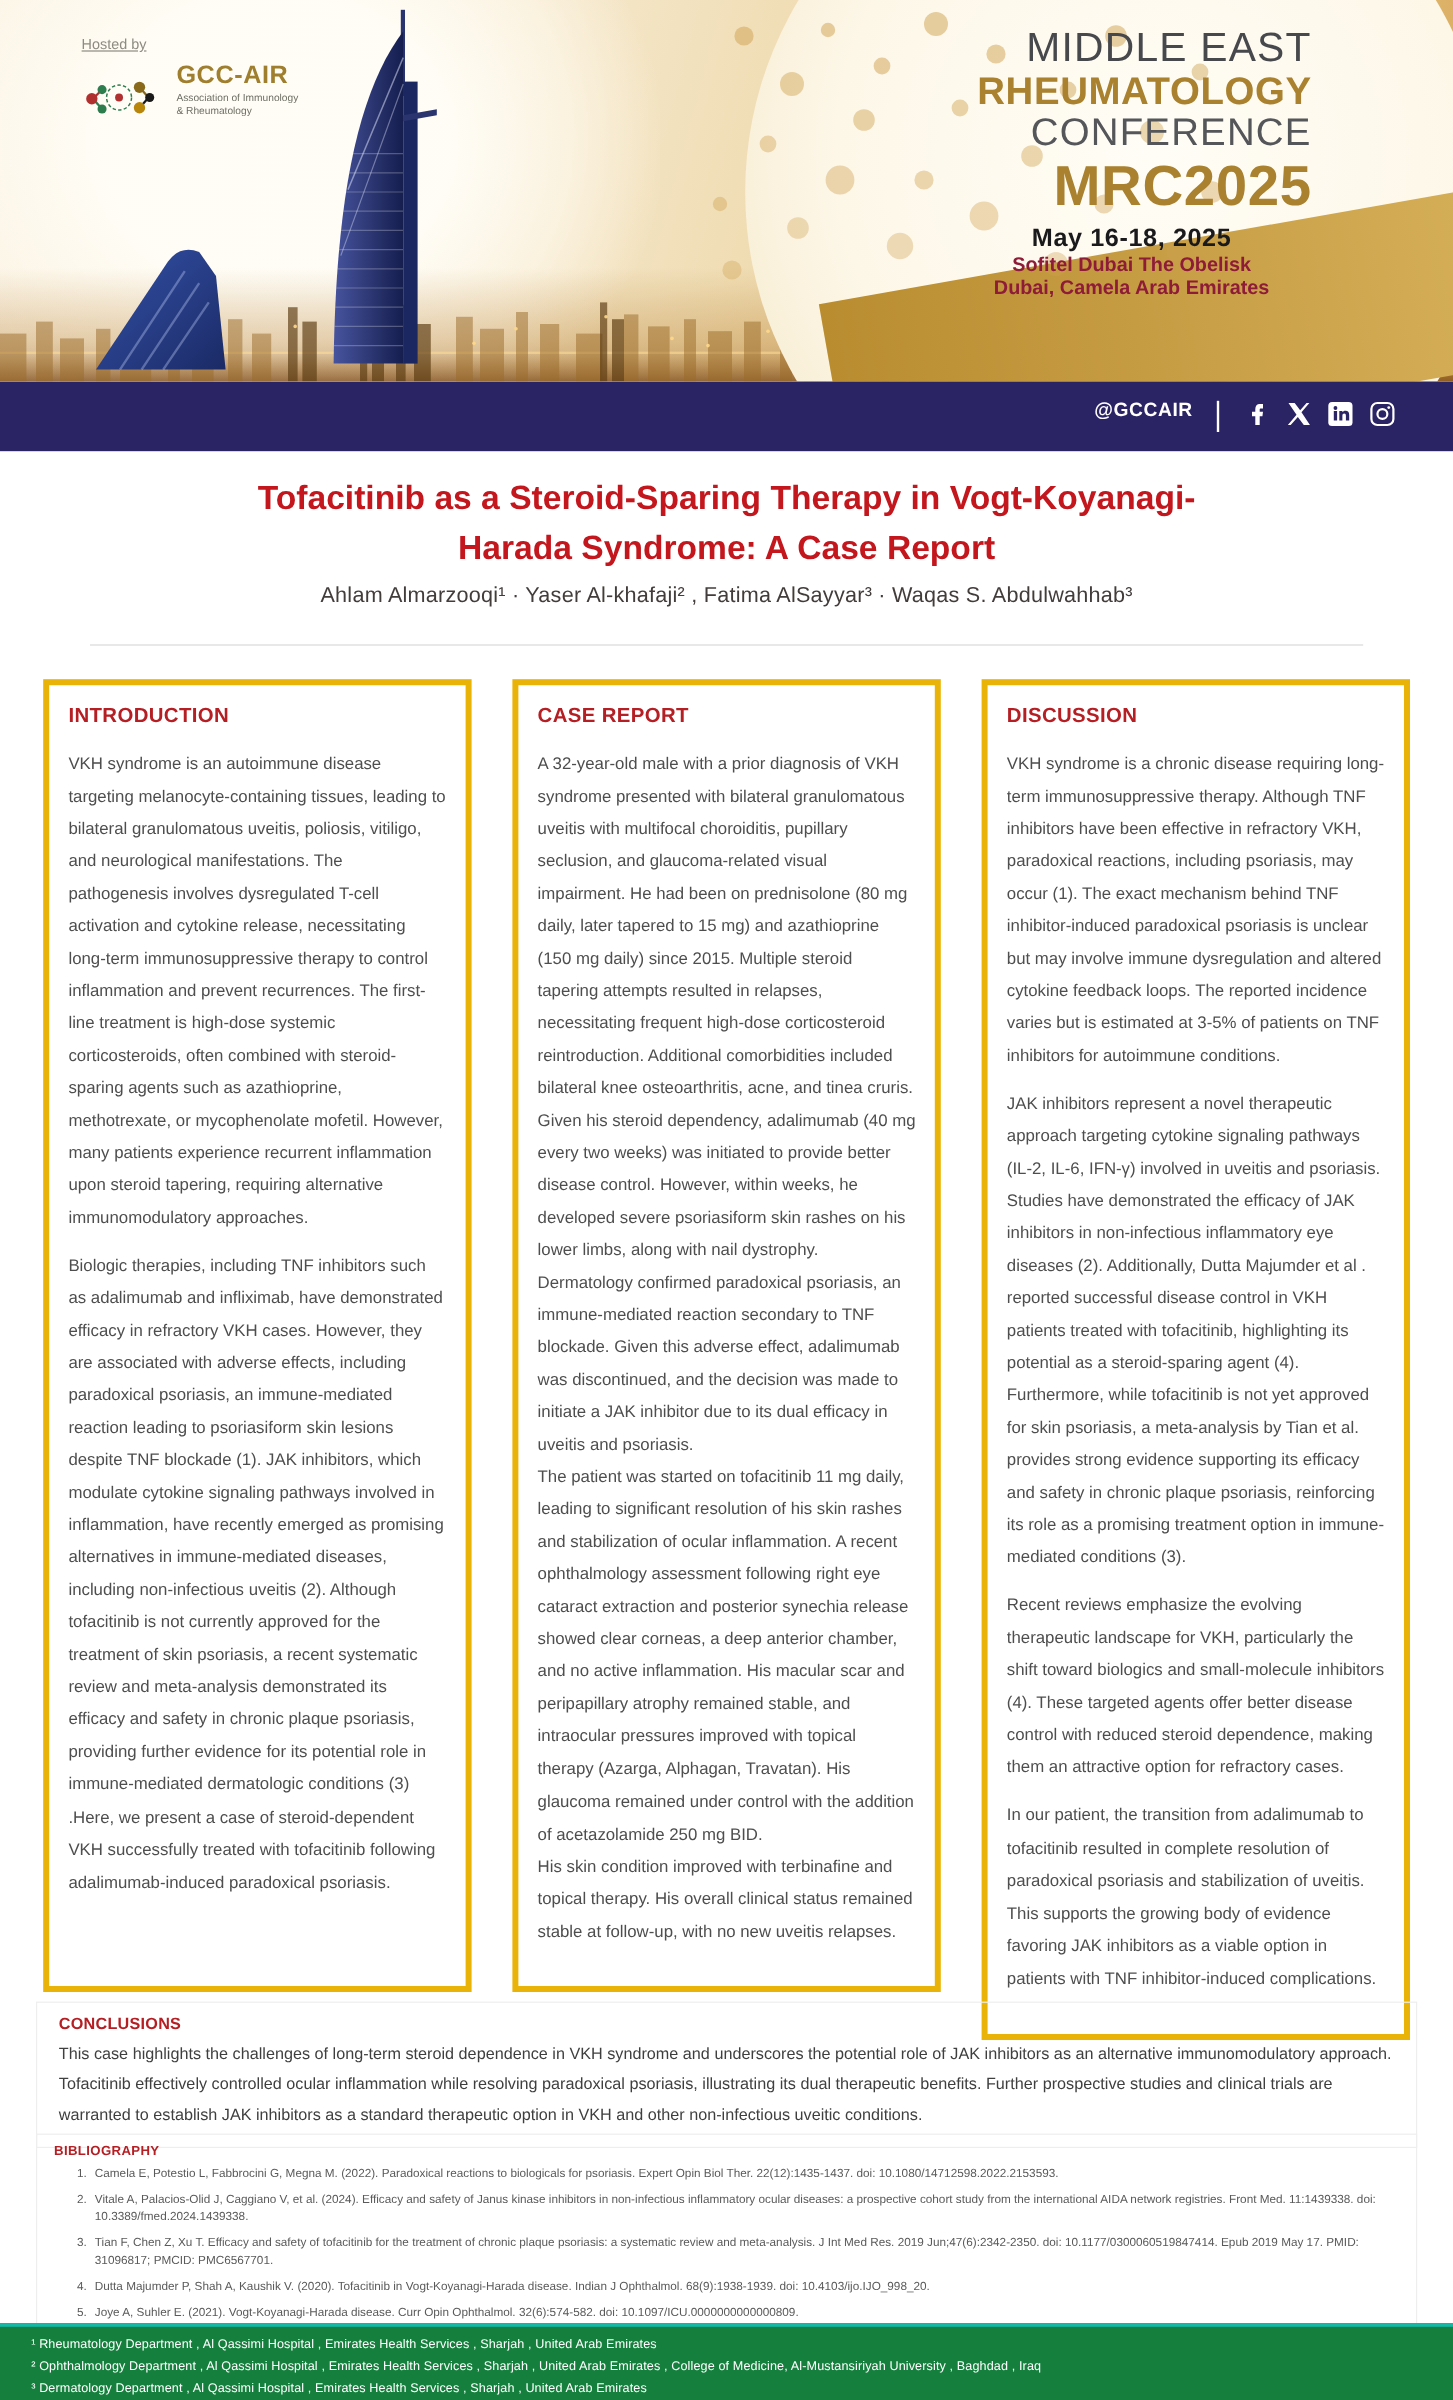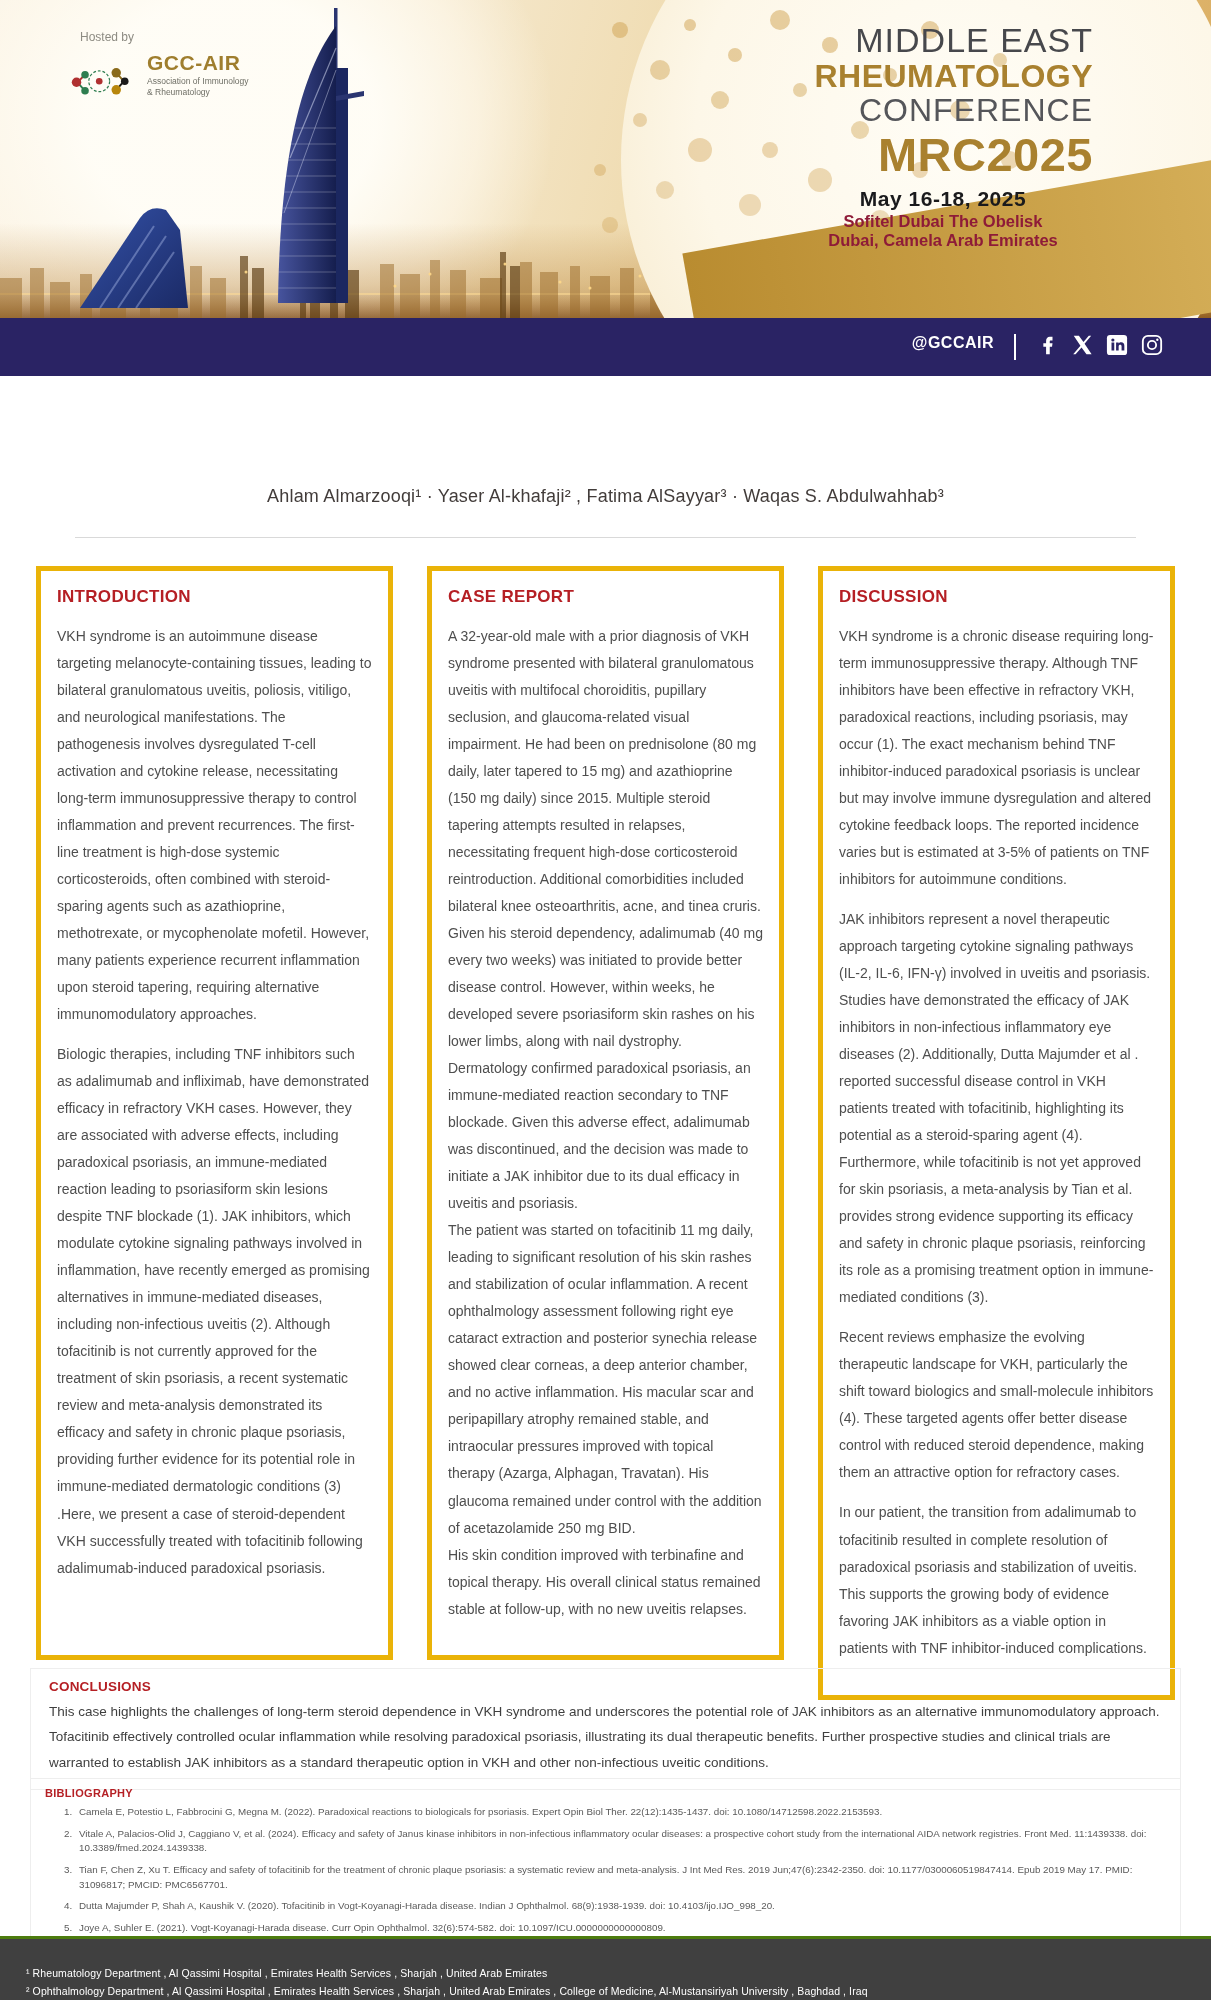--- a/index.html
+++ b/index.html
@@ -15,21 +15,21 @@
     background:radial-gradient(ellipse at center,rgba(255,253,246,.98) 32%,rgba(255,250,238,.6) 55%,rgba(255,248,232,0) 72%);}
   .big-circle{position:absolute;right:-30px;top:-150px;width:620px;height:620px;border-radius:50%;z-index:2;
     background:radial-gradient(circle at 55% 45%,#fffdf6 0%,#fdf7e8 55%,#f8edd3 80%,#f2e2b8 100%);}
   .gold-band{position:absolute;right:-60px;bottom:-34px;width:580px;height:150px;z-index:3;
     background:linear-gradient(90deg,#b98c30,#d6b05a);transform:rotate(-10deg);}
   .dots{position:absolute;left:0;top:0;z-index:3;}
   .burj{position:absolute;left:240px;top:8px;z-index:2;}
   .wave-bldg{position:absolute;left:70px;top:200px;z-index:2;}
   .skyline{position:absolute;left:0;bottom:0;z-index:2;}
 
-  .hosted{position:absolute;left:80px;top:30px;font-size:12px;color:#8d8b82;z-index:5;}
+  .hosted{position:absolute;left:68px;top:30px;font-size:12px;color:#8d8b82;z-index:5;text-decoration:underline;}
   .logo{position:absolute;left:68px;top:52px;display:flex;gap:9px;align-items:flex-start;z-index:5;}
   .logo-name{font-size:21px;font-weight:600;color:#9f7e2e;letter-spacing:.5px;line-height:1;}
   .logo-sub{font-size:8.5px;color:#6f6f66;line-height:1.3;margin-top:3px;}
 
   .brand{position:absolute;right:118px;top:22px;width:340px;text-align:right;z-index:4;line-height:1.08;}
   .brand-l1{font-size:34px;color:#47484c;font-weight:500;letter-spacing:1px;}
   .brand-l2{font-size:32px;color:#a9812f;font-weight:700;letter-spacing:.5px;}
   .brand-l3{font-size:32px;color:#55565a;font-weight:500;letter-spacing:1px;}
   .brand-l4{font-size:47px;color:#a9812f;font-weight:700;letter-spacing:.5px;margin-top:2px;}
   .brand-info{width:300px;margin-left:auto;text-align:center;margin-top:7px;}
@@ -69,22 +69,22 @@
   .conclusions .sec-heading{color:#b51f24;font-size:13.5px;font-weight:700;letter-spacing:.2px;margin:0 0 5px;}
   .conclusions p{font-size:13.5px;line-height:1.88;color:#3f3f3f;margin:0;}
 
   .bibliography{position:absolute;top:1778px;left:30px;right:30px;border:1px solid #eeeeee;
     padding:8px 14px 8px;background:transparent;}
   .bibliography .sec-heading{color:#b51f24;font-size:11px;font-weight:700;letter-spacing:.3px;margin:0 0 4px;}
   .bibliography ol{margin:6px 0 0;padding-left:30px;}
   .bibliography li{font-size:9.8px;color:#5a5a5a;line-height:1.5;margin-bottom:7px;padding-left:4px;}
 
   
-  .footer{position:absolute;top:1936px;left:0;right:0;bottom:0;background:#404040;
-    border-top:3px solid #4d7c0f;color:#fff;padding:25px 0 0 26px;}
+  .footer{position:absolute;top:1936px;left:0;right:0;bottom:0;background:#15803d;
+    border-top:3px solid #14b8a6;color:#fff;padding:6px 0 0 26px;}
   .footer div{font-size:10.5px;line-height:1.72;letter-spacing:.1px;}
 </style>
 </head>
 <body>
 
 <div class="page">
 
   <div class="header">
     <div class="glow"></div>
 
@@ -300,20 +300,24 @@
       <span class="soc">
         <svg viewBox="0 0 24 24" fill="none" stroke="#fff" stroke-width="2">
             <rect x="2" y="2" width="20" height="20" rx="5.5"></rect>
             <circle cx="12" cy="12" r="4.5"></circle>
             <circle cx="17.8" cy="6.2" r="1.3" fill="#fff" stroke="none"></circle>
           </svg>
       </span>
     </div>
   </div>
 
+  <div class="poster-title">
+    <div>Tofacitinib as a Steroid-Sparing Therapy in Vogt-Koyanagi-</div>
+    <div>Harada Syndrome: A Case Report</div>
+  </div>
   <div class="authors">Ahlam Almarzooqi¹ · Yaser Al-khafaji² , Fatima AlSayyar³ · Waqas S. Abdulwahhab³</div>
   <div class="divider"></div>
 
   <div class="columns">
     <section class="col">
       <h2 class="col-heading">INTRODUCTION</h2>
       <div>
           <p>VKH syndrome is an autoimmune disease targeting melanocyte-containing tissues, leading to bilateral granulomatous uveitis, poliosis, vitiligo, and neurological manifestations. The pathogenesis involves dysregulated T-cell activation and cytokine release, necessitating long-term immunosuppressive therapy to control inflammation and prevent recurrences. The first-line treatment is high-dose systemic corticosteroids, often combined with steroid-sparing agents such as azathioprine, methotrexate, or mycophenolate mofetil. However, many patients experience recurrent inflammation upon steroid tapering, requiring alternative immunomodulatory approaches.</p>
           <p>Biologic therapies, including TNF inhibitors such as adalimumab and infliximab, have demonstrated efficacy in refractory VKH cases. However, they are associated with adverse effects, including paradoxical psoriasis, an immune-mediated reaction leading to psoriasiform skin lesions despite TNF blockade (1). JAK inhibitors, which modulate cytokine signaling pathways involved in inflammation, have recently emerged as promising alternatives in immune-mediated diseases, including non-infectious uveitis (2). Although tofacitinib is not currently approved for the treatment of skin psoriasis, a recent systematic review and meta-analysis demonstrated its efficacy and safety in chronic plaque psoriasis, providing further evidence for its potential role in immune-mediated dermatologic conditions (3) .Here, we present a case of steroid-dependent VKH successfully treated with tofacitinib following adalimumab-induced paradoxical psoriasis.</p>
         </div>

